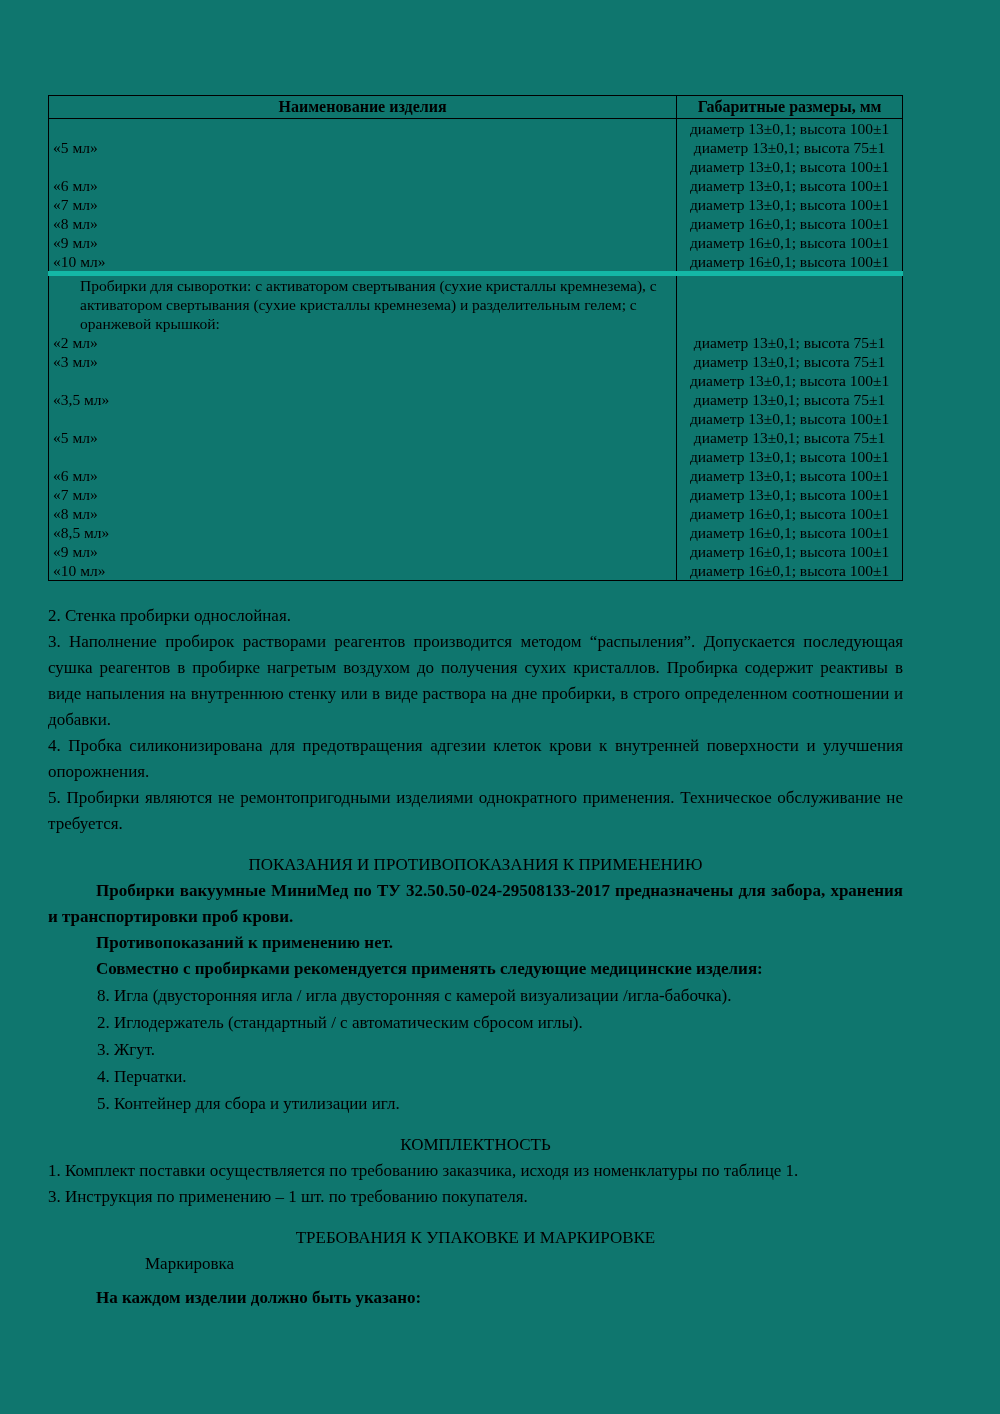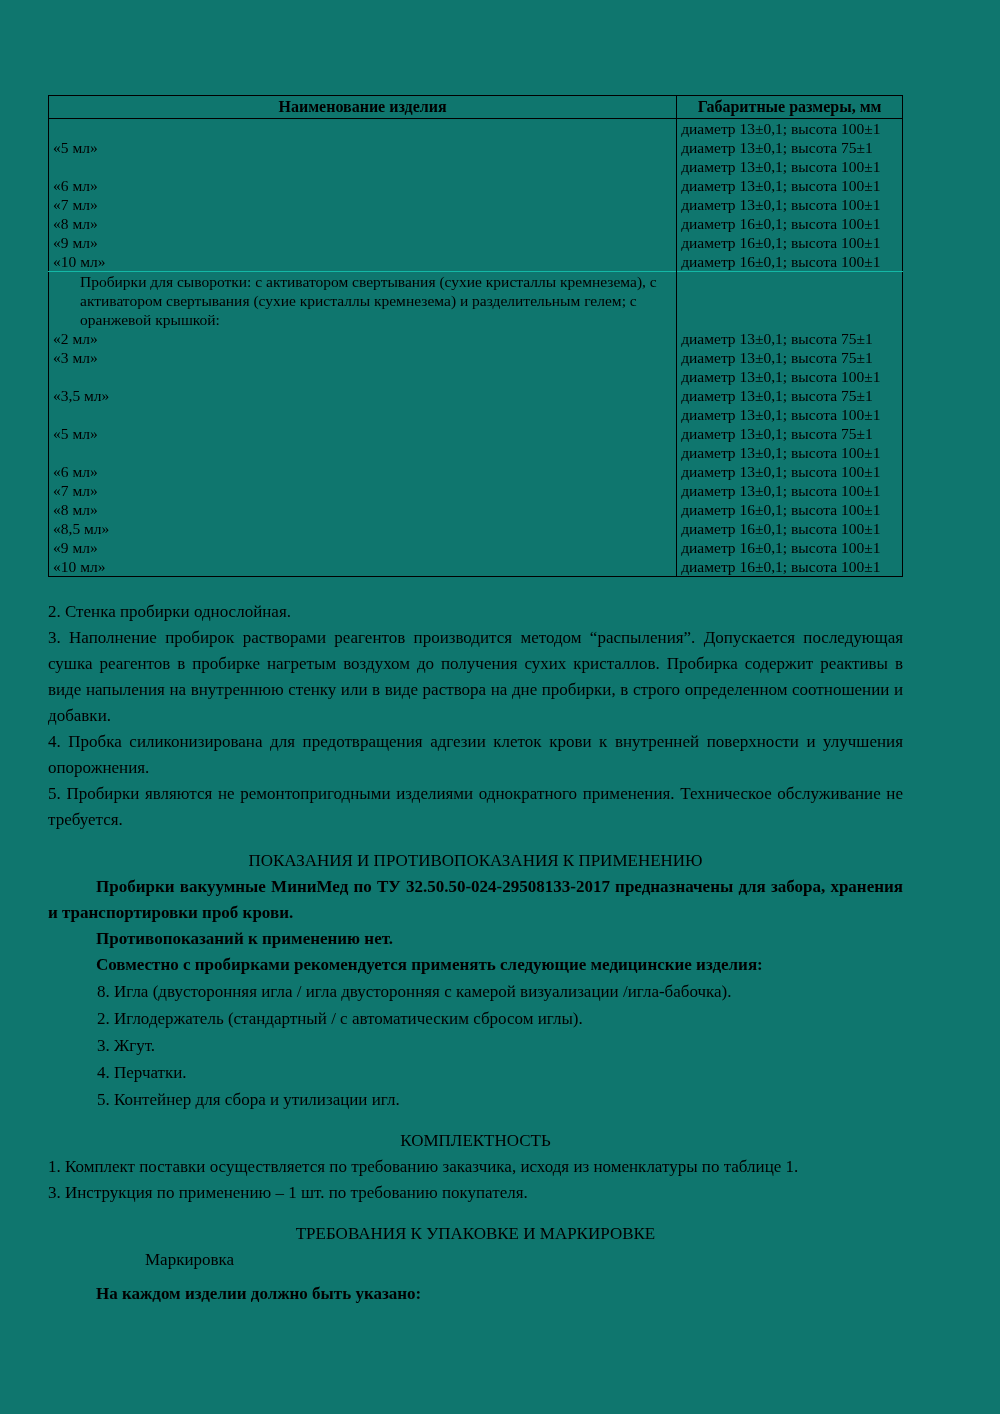--- a/index.html
+++ b/index.html
@@ -37,22 +37,22 @@
     width: 72.5%;
   }
   table.doc-table td {
     font-size: 15.5px;
     line-height: 19px;
     padding: 0 4px;
     vertical-align: top;
     height: 19px;
   }
   td.name-cell { text-align: left; padding-left: 6px; }
-  td.dims-cell { }
-  tr.section-divider td { border-top: 1px solid #14b8a6; padding-left: 31px; }
+  td.dims-cell { text-align: center; }
+  tr.section-divider td { border-top: 5px solid #14b8a6; padding-left: 31px; }
   td.intro-cell { padding: 3px 6px 3px 6px; line-height: 19px; }
 
   
   .para {
     margin: 0;
     text-align: justify;
     line-height: 26px;
   }
   .first-after-table { margin-top: 22px; }
   .indent { text-indent: 48px; font-weight: bold; }

